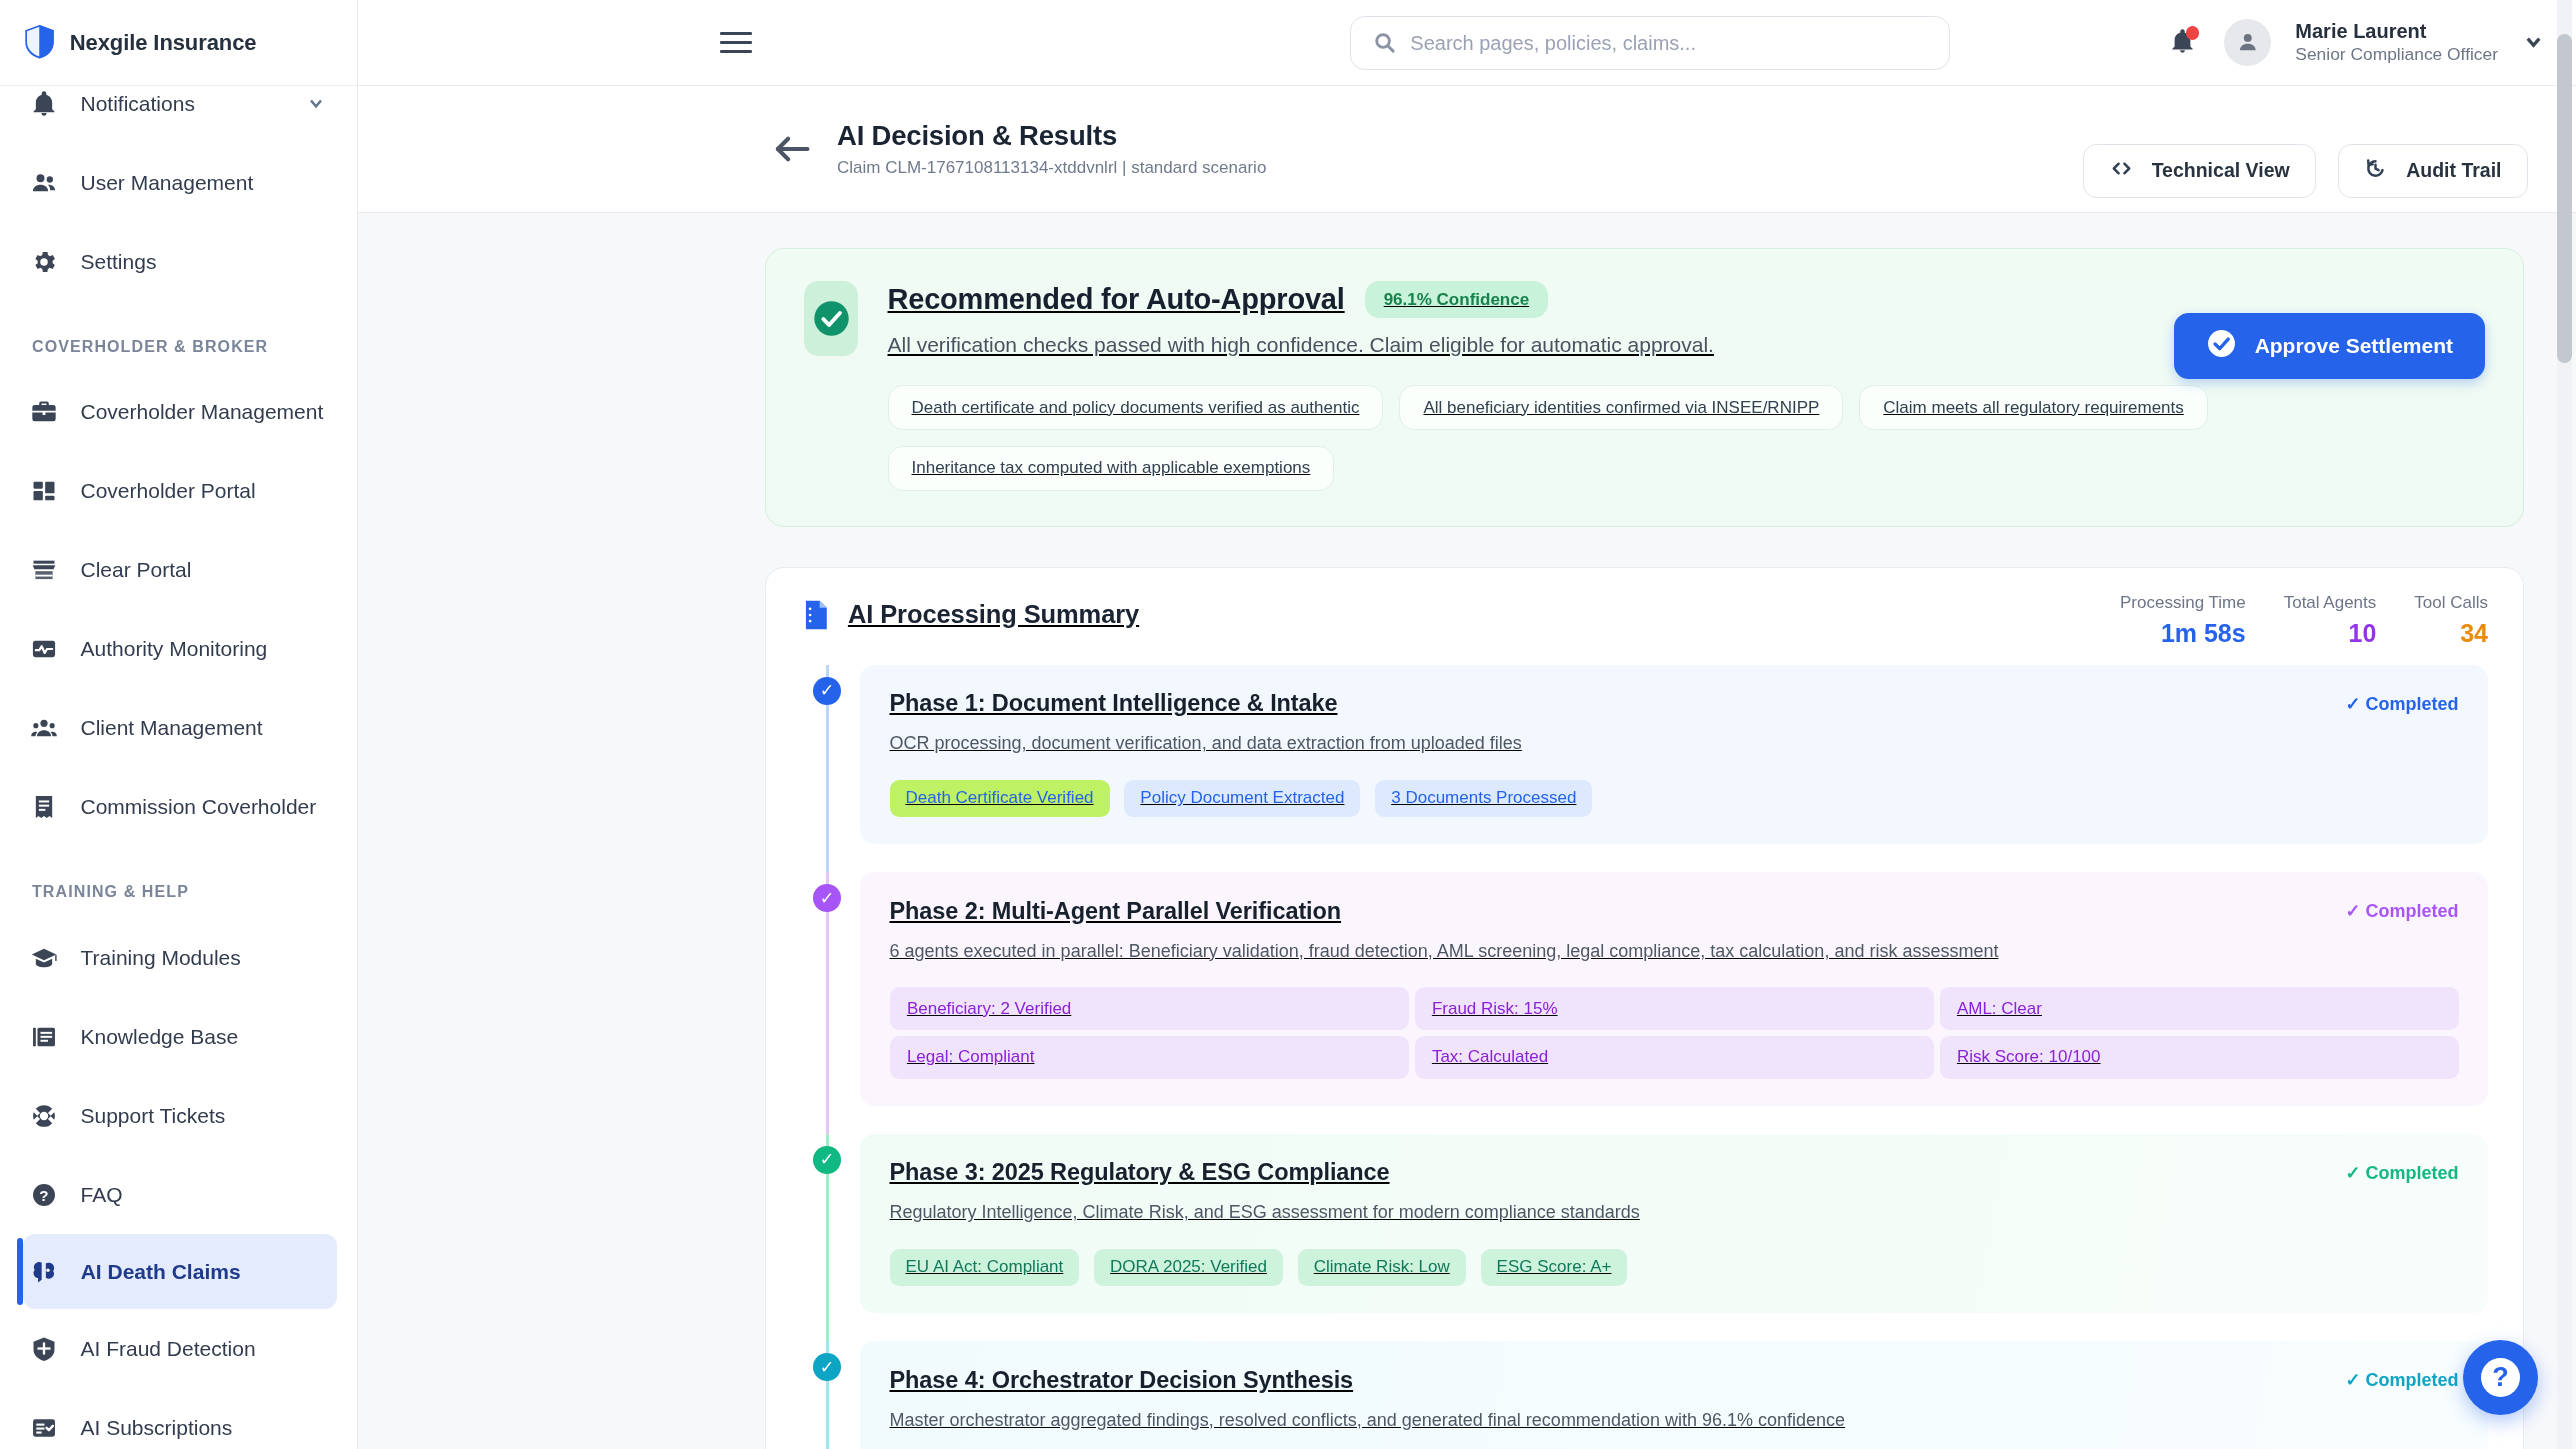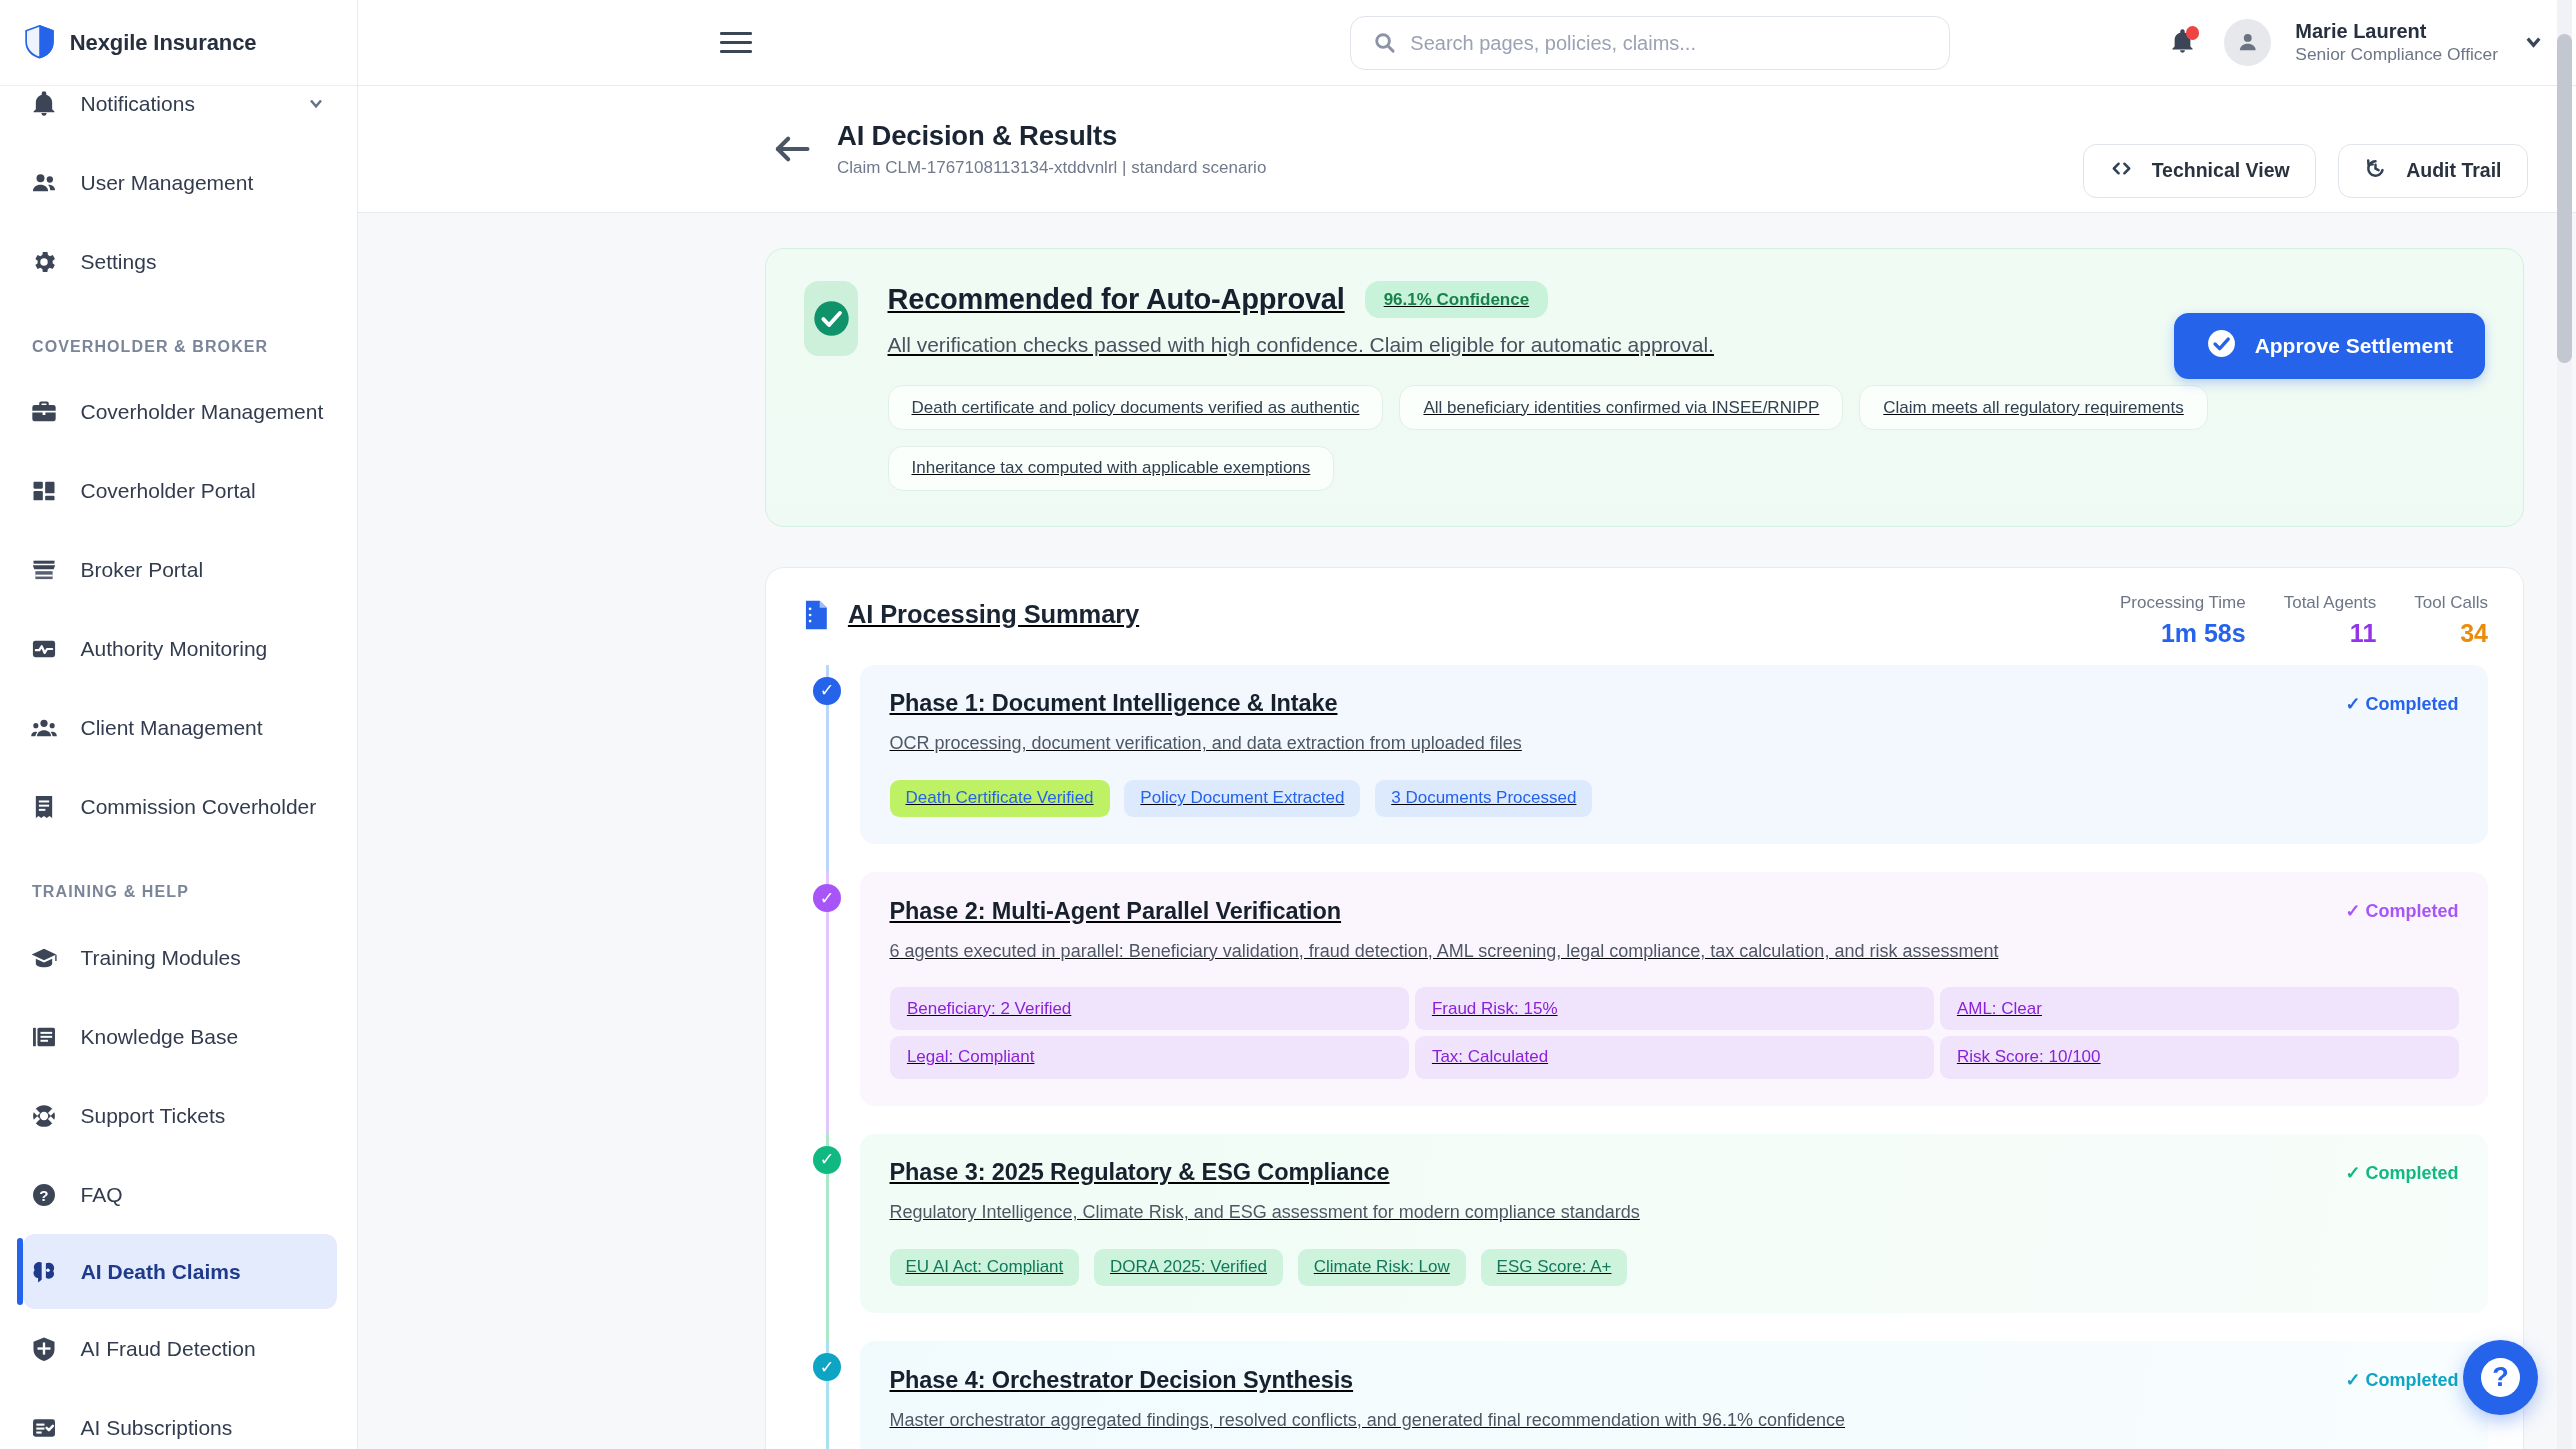--- a/index.html
+++ b/index.html
@@ -271,21 +271,21 @@
 
         <div class="nav-item">
           <span class="ic">
             <svg viewBox="0 0 24 24">
                 <path d="M3 4h18v2.6H3z"></path>
                 <path d="M2.4 8h19.2l-1.3 3.4H3.7z"></path>
                 <path d="M4.6 13h14.8v6.8H4.6z" opacity=".85"></path>
                 <rect x="4.6" y="16" width="14.8" height="1.6" fill="#fff"></rect>
               </svg>
           </span>
-          <span class="nav-label">Broker Portal</span>
+          <span class="nav-label">Clear Portal</span>
         </div>
 
         <div class="nav-item">
           <span class="ic">
             <svg viewBox="0 0 24 24">
                 <rect x="2.5" y="5" width="19" height="14" rx="2"></rect>
                 <polyline points="5,13 8,13 10,9.6 12.6,15.4 14.6,12 19,12" fill="none" stroke="#ffffff" stroke-width="1.9" stroke-linejoin="round" stroke-linecap="round"></polyline>
               </svg>
           </span>
           <span class="nav-label">Authority Monitoring</span>
@@ -531,21 +531,21 @@
           </span>
           <span class="sum-title">AI Processing Summary</span>
 
           <div class="metrics">
             <div>
               <div class="metric-lab">Processing Time</div>
               <div class="metric-val" style="color:#2563eb">1m 58s</div>
             </div>
             <div>
               <div class="metric-lab">Total Agents</div>
-              <div class="metric-val" style="color:#9333ea">11</div>
+              <div class="metric-val" style="color:#9333ea">10</div>
             </div>
             <div>
               <div class="metric-lab">Tool Calls</div>
               <div class="metric-val" style="color:#ea8c0b">34</div>
             </div>
           </div>
         </div>
 
         <div class="phases">
 

